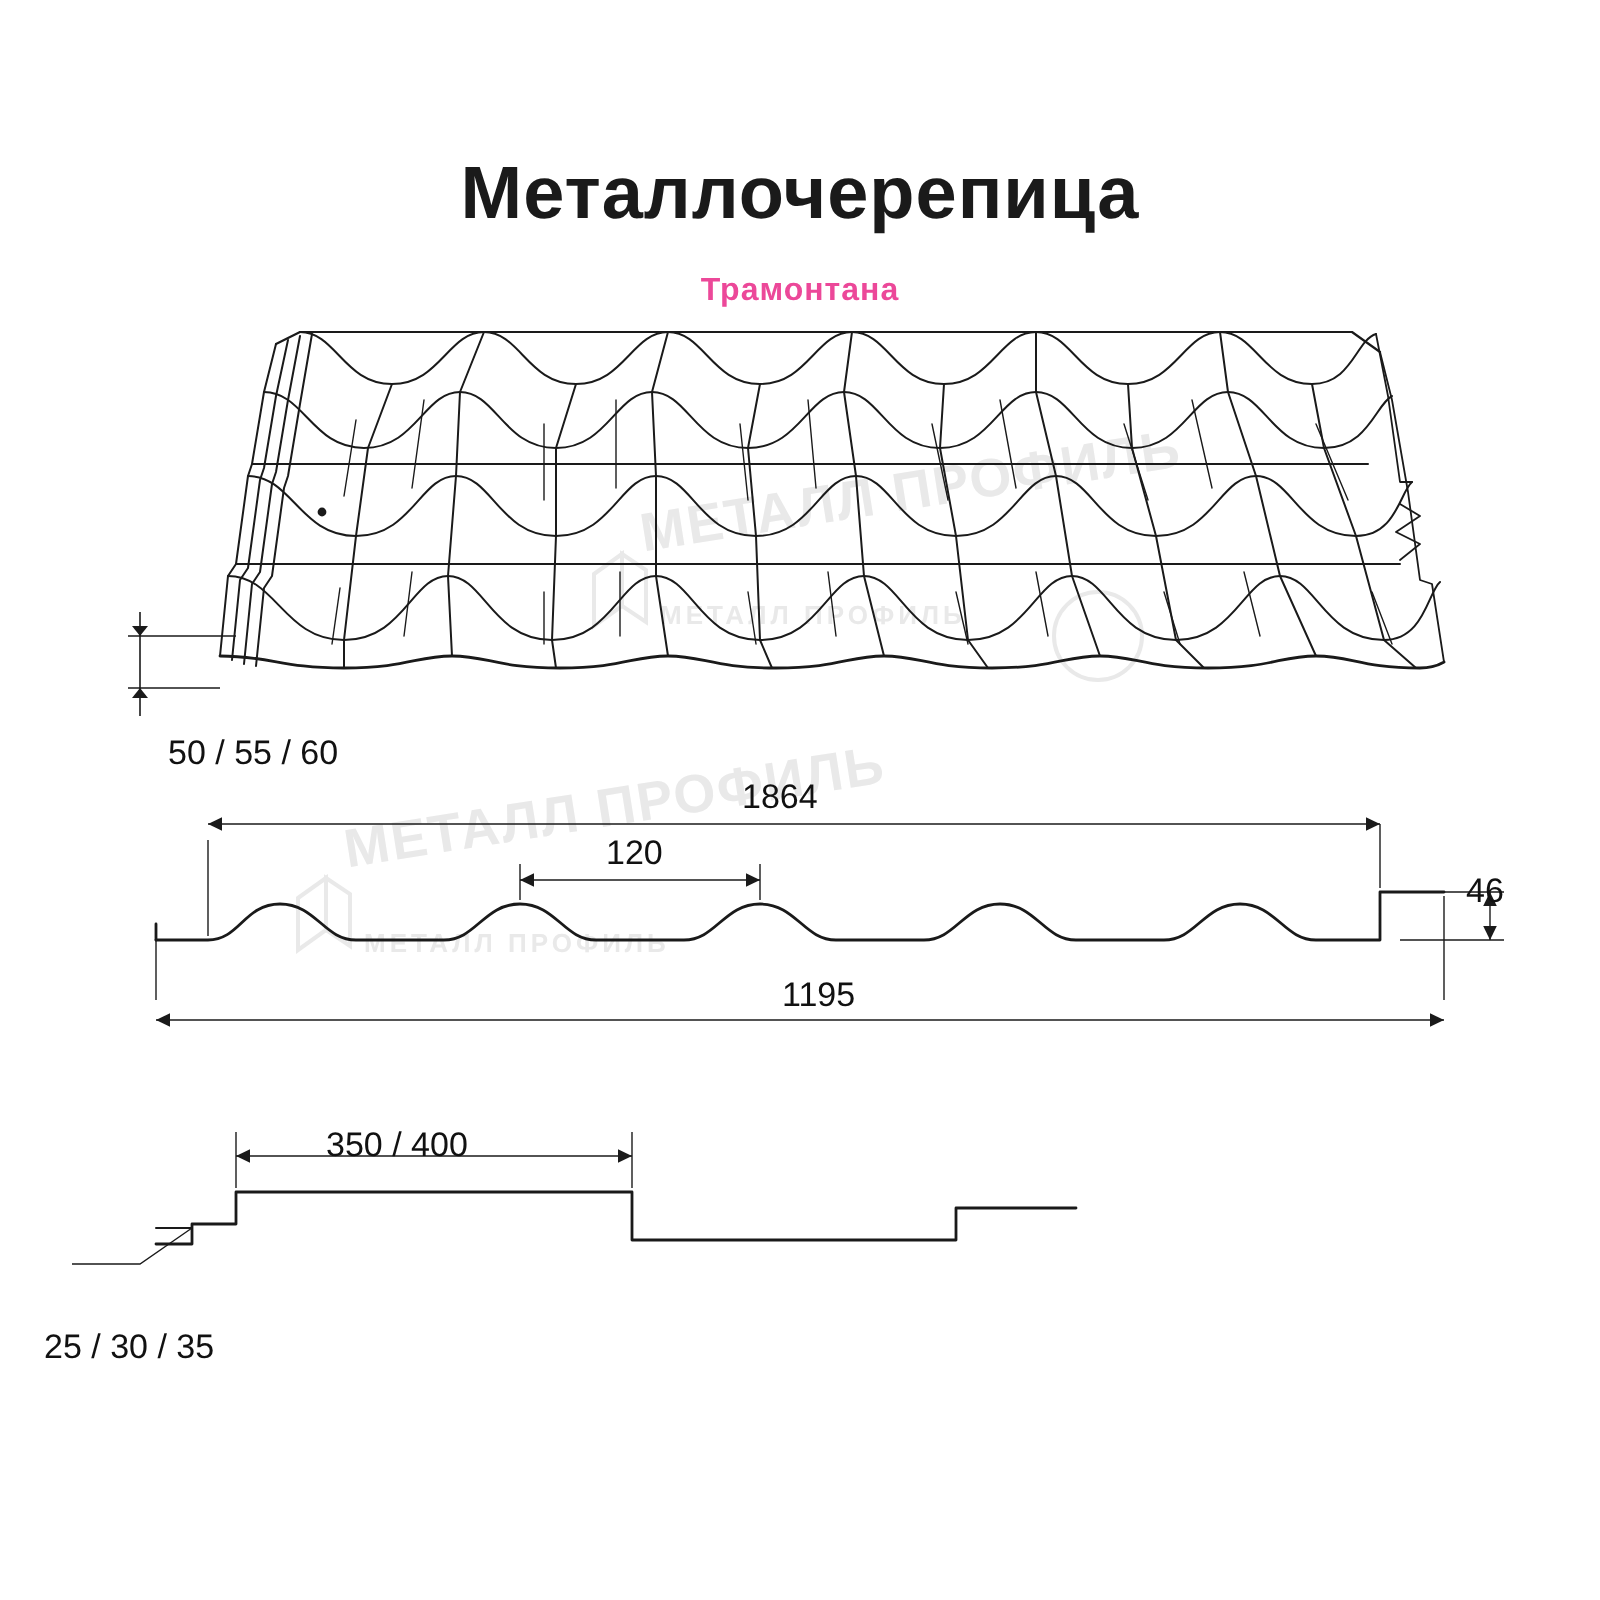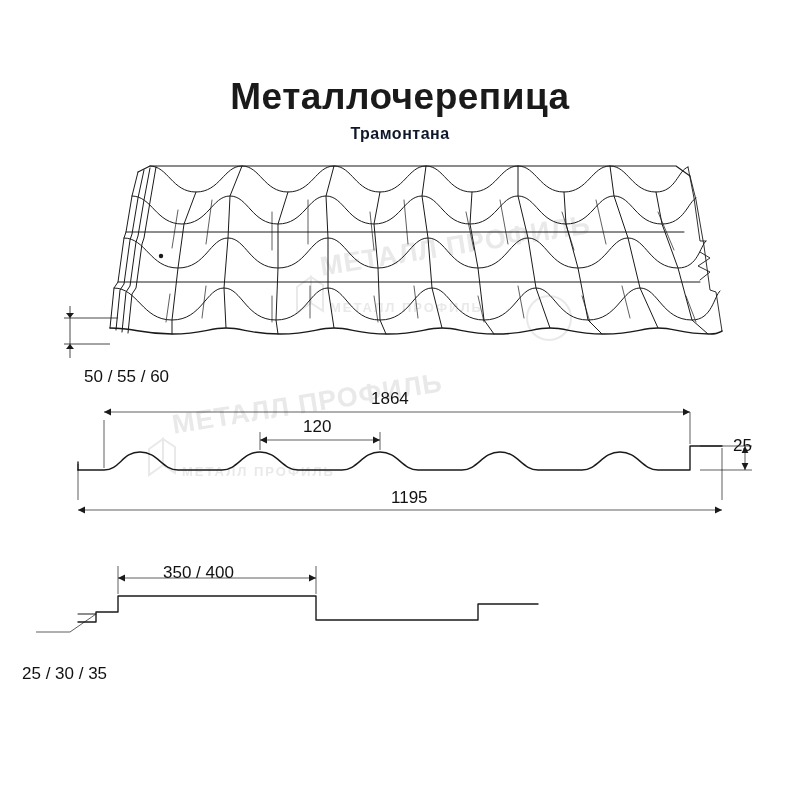--- a/index.html
+++ b/index.html
@@ -31,22 +31,22 @@
   .title-main {
     font-size: 37px;
     font-weight: bold;
     letter-spacing: 0.5px;
     line-height: 1.05;
     color: #1a1a1a;
   }
   .title-sub {
     font-size: 16px;
     font-weight: bold;
-    margin-top: 8px;
-    color: #0f172a;
+    margin-top: 20px;
+    color: #ec4899;
     letter-spacing: 0.5px;
   }
   .dim-label {
     position: absolute;
     font-size: 17px;
     color: #111111;
     white-space: nowrap;
   }
   svg {
     position: absolute;
@@ -303,21 +303,21 @@
       <path d="M745 446 L745 470"></path>
       <path d="M745 446 l-3.4 7 l6.8 0 z" fill="#1a1a1a" stroke="none"></path>
       <path d="M745 470 l-3.4 -7 l6.8 0 z" fill="#1a1a1a" stroke="none"></path>
       <path d="M700 446 L752 446"></path>
       <path d="M700 470 L752 470"></path>
     </g>
   </svg>
 
   <div class="dim-label" style="left:371px; top:389px;">1864</div>
   <div class="dim-label" style="left:303px; top:417px;">120</div>
-  <div class="dim-label" style="left:733px; top:436px;">25</div>
+  <div class="dim-label" style="left:733px; top:436px;">46</div>
   <div class="dim-label" style="left:371px; top:488px;margin-left:20px;">1195</div>
 
   <svg width="800" height="800" viewBox="0 0 800 800">
     <g fill="none" stroke="#1a1a1a" stroke-width="1.4" stroke-linejoin="round" stroke-linecap="round">
       <path d="M78 622
                L96 622
                L96 612
                L118 612
                L118 596
                L316 596

